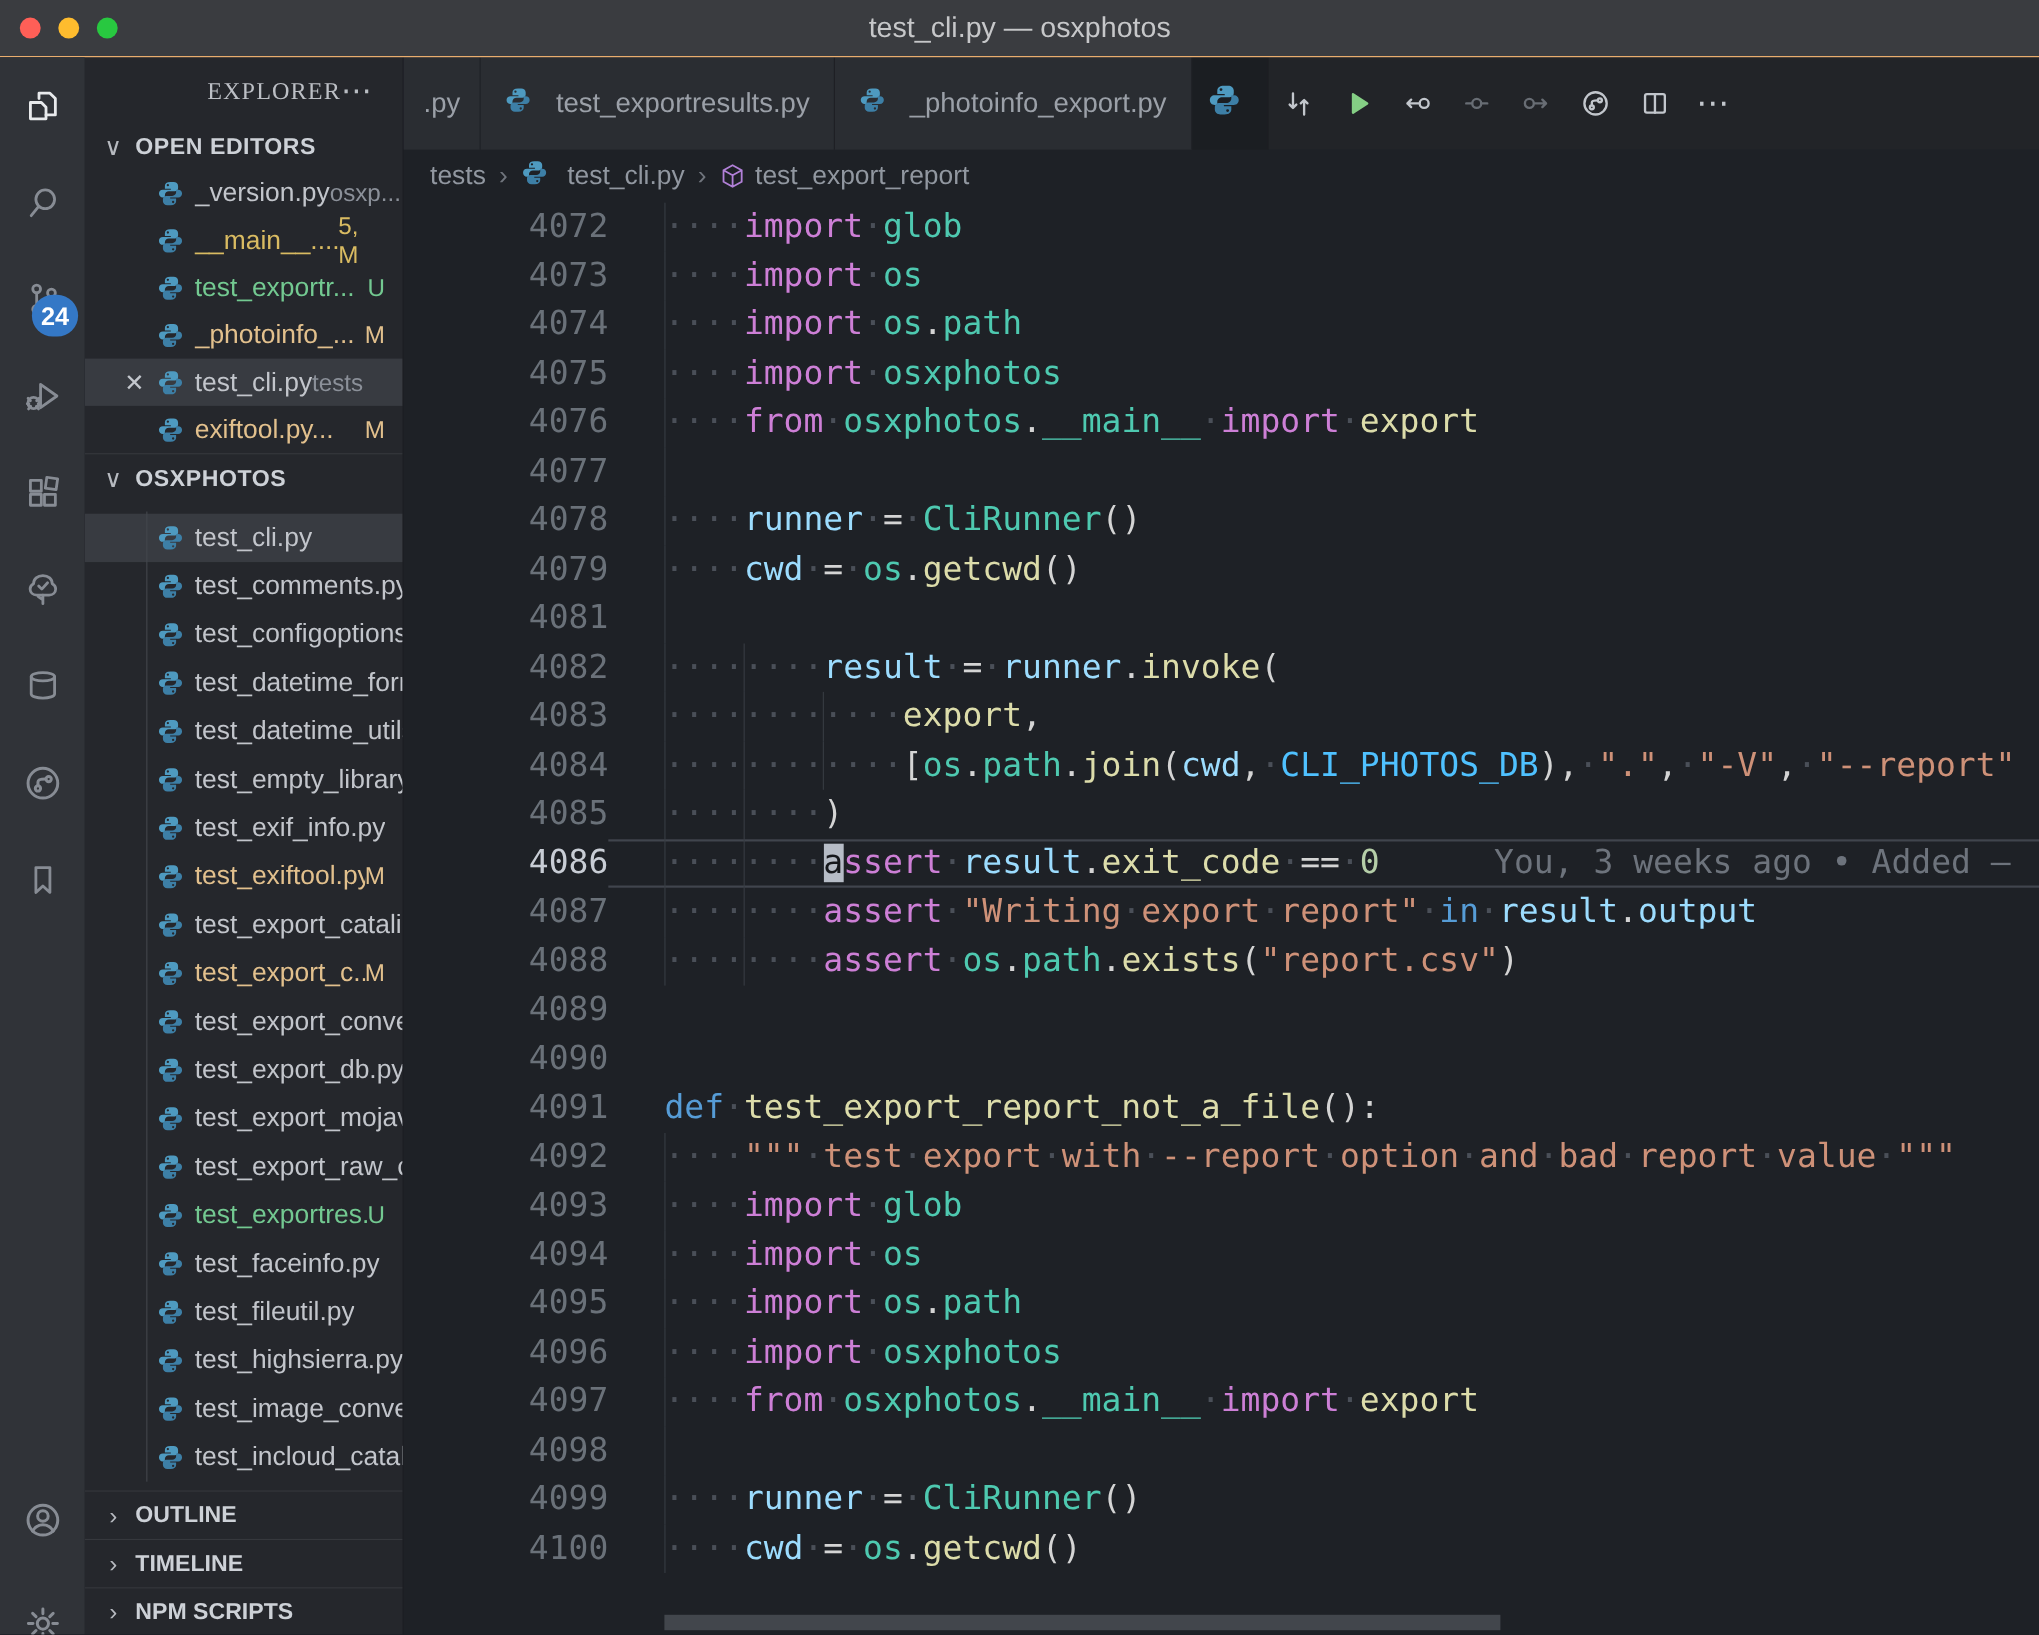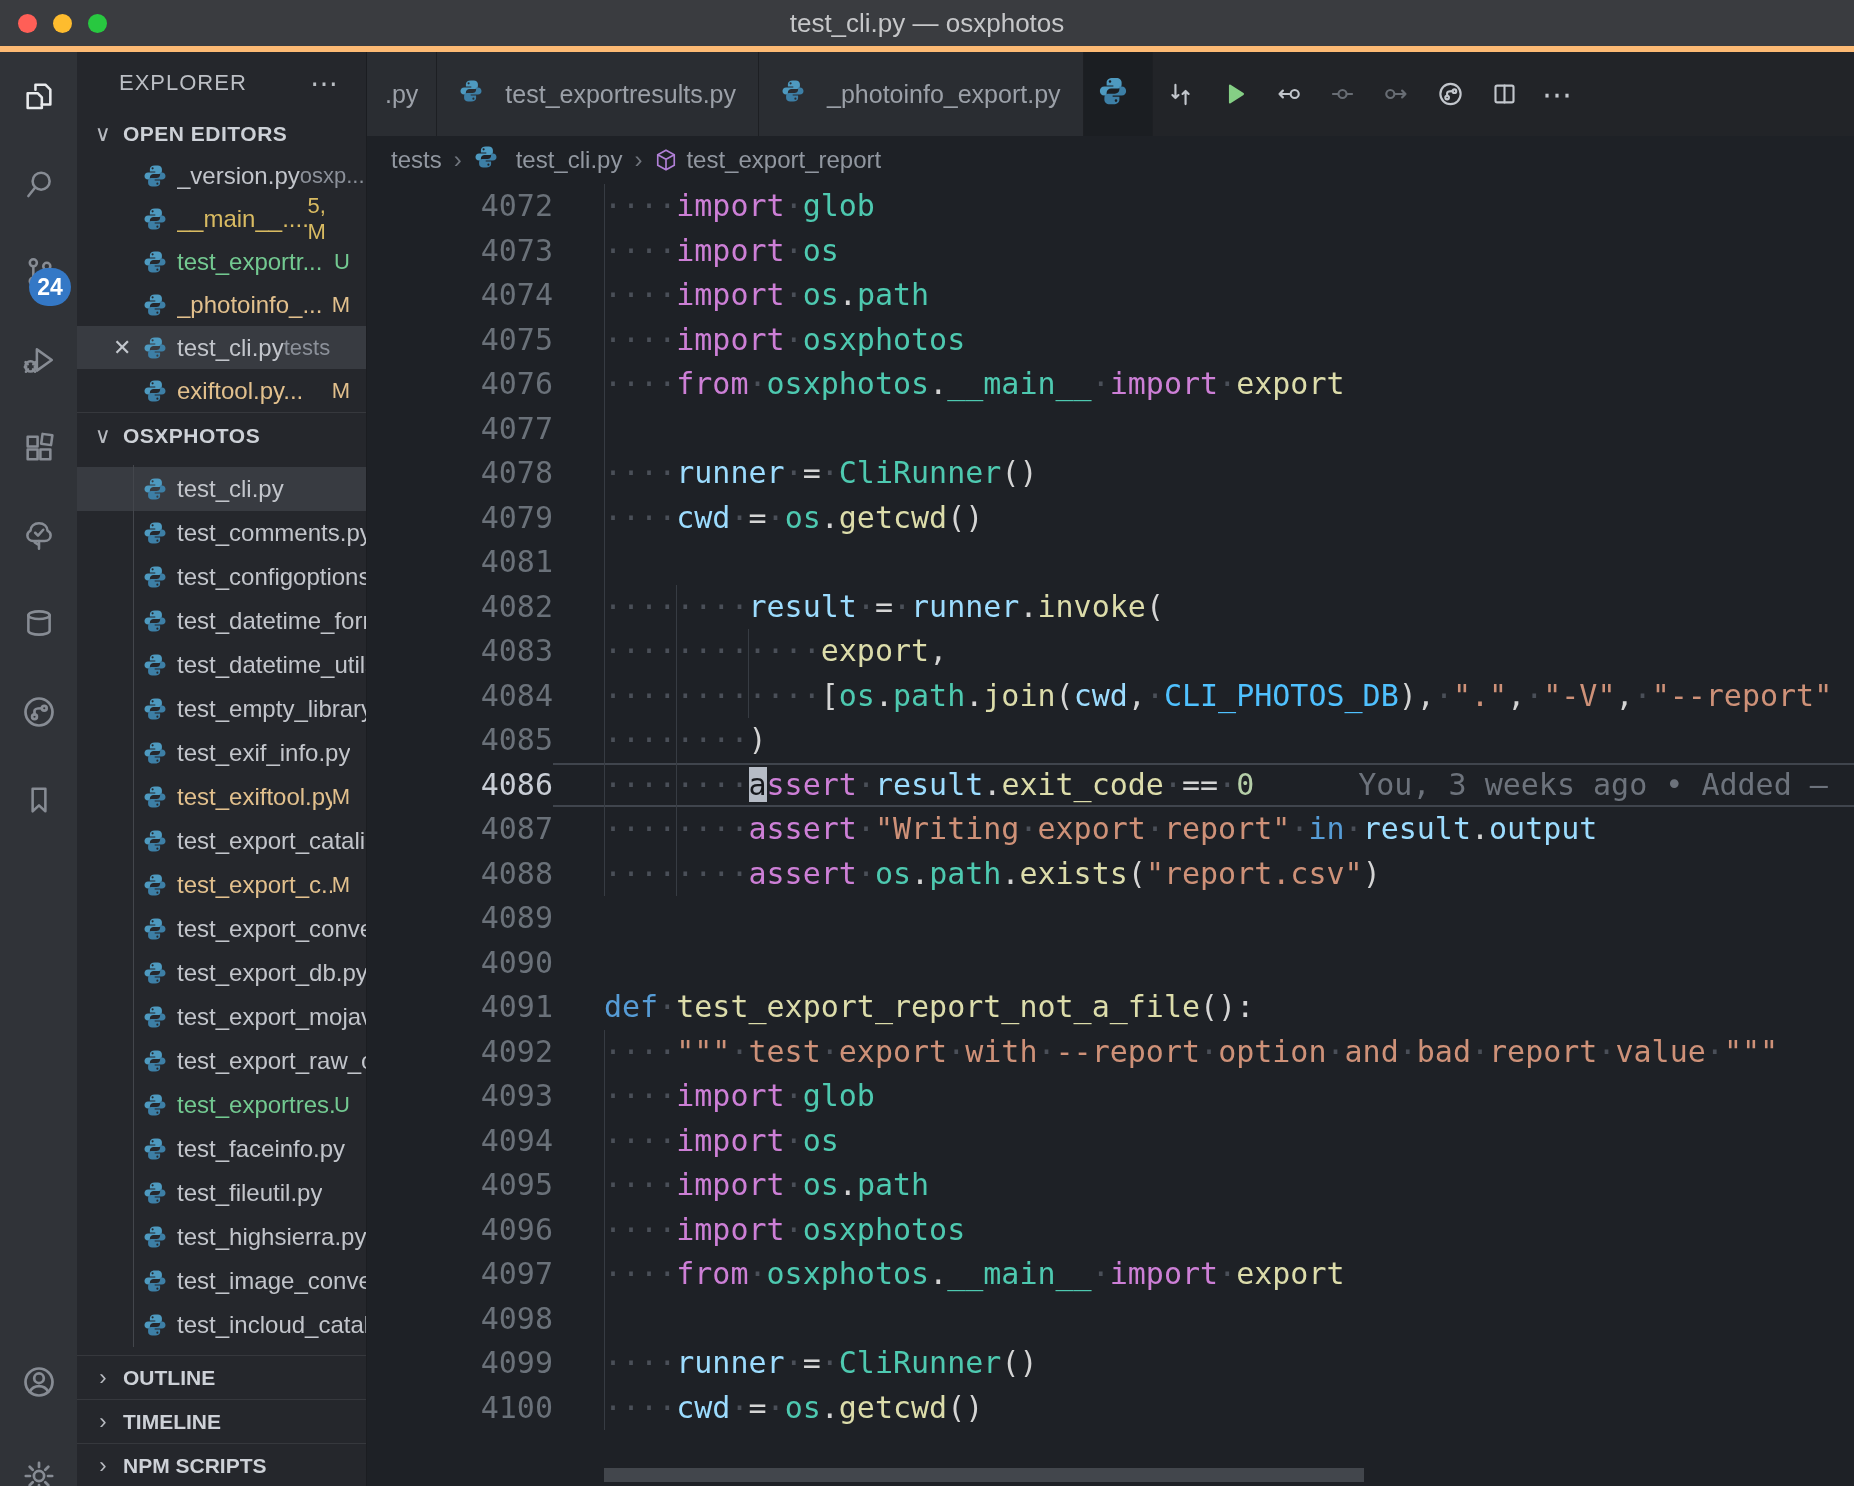--- a/index.html
+++ b/index.html
@@ -2,21 +2,21 @@
 <html><head>
 <meta charset="utf-8">
 <style>
   * { margin:0; padding:0; box-sizing:border-box; }
   html,body { width:1854px; height:1486px; overflow:hidden; background:#1e2126;
               font-family:"Liberation Sans", sans-serif; }
   #app { width:100%; height:100%; display:flex; flex-direction:column; }
 
   
   #titlebar { height:52px; background:#3a3c40; display:flex; align-items:center;
-              position:relative; flex:0 0 auto; border-bottom:6px solid #fdba74;}
+              position:relative; flex:0 0 auto; border-bottom:1px solid #fdba74;}
   .lights { display:flex; gap:16px; padding-left:18px; }
   .light { width:19px; height:19px; border-radius:50%; }
   .l-red { background:#ff5f57; } .l-yel { background:#febc2e; } .l-grn { background:#28c840; }
   #win-title { position:absolute; left:0; right:0; text-align:center; color:#c6c7c9;
                font-size:26px; pointer-events:none; }
 
   #main { flex:1; display:flex; min-height:0; }
 
   
   #activitybar { width:77px; background:#303338; flex:0 0 auto; position:relative; }
@@ -25,22 +25,22 @@
   .act.active { color:#e8eaec; }
   .act svg { stroke:currentColor; fill:none; stroke-width:1.8; stroke-linecap:round; stroke-linejoin:round; }
   .act-badge { position:absolute; right:6px; bottom:10px; min-width:42px; height:38px;
                background:#3478c6; border-radius:20px; color:#fff; font-size:23px; font-weight:bold;
                display:flex; align-items:center; justify-content:center; padding:0 6px; }
   .act.abs { position:absolute; left:0; }
 
   
   #sidebar { width:290px; background:#25272c; flex:0 0 auto; display:flex; flex-direction:column;
              border-right:1px solid #1b1d21; overflow:hidden; }
-  #sb-head { height:62px; display:flex; align-items:center; justify-content:space-between;
-             padding:0 26px 0 42px; flex:0 0 auto; }
+  #sb-head { height:62px; display:flex; align-items:center; justify-content:flex-end;
+             padding:0 26px 0 42px; flex:0 0 auto;font-family:Liberation Serif, serif; }
   #sb-title { color:#bcbfc5; font-size:22px; letter-spacing:1px; }
   #sb-more { color:#b9bdc3; font-size:28px; letter-spacing:2px; }
   .sec-head { height:40px; display:flex; align-items:center; gap:10px; padding-left:16px;
               color:#cdd1d7; font-weight:bold; font-size:21px; letter-spacing:.5px; flex:0 0 auto; }
   .sec-head.tall { height:47px; border-top:1px solid #36383d; }
   .chev { color:#b7bac0; font-size:22px; font-weight:normal; width:20px; text-align:center; }
   .row { display:flex; align-items:center; font-size:24px; color:#c2c5cb; flex:0 0 auto; }
   .row.oe { height:43px; padding-left:36px; }
   .row.tree { height:44px; padding-left:66px; }
   .row.sel { background:#383b41; }

